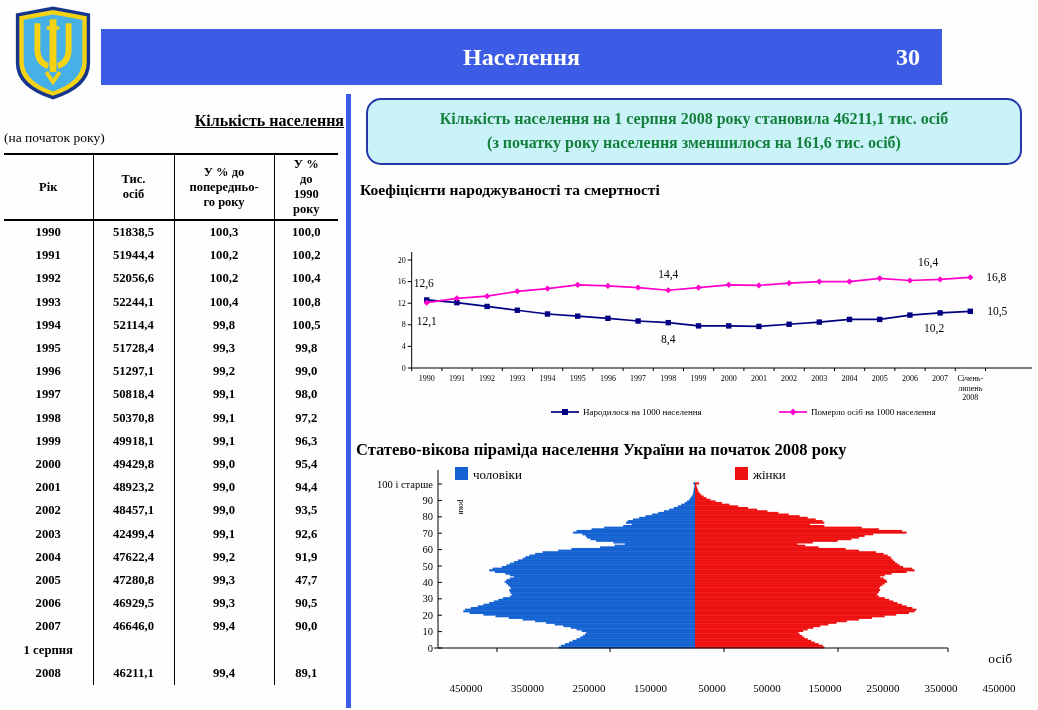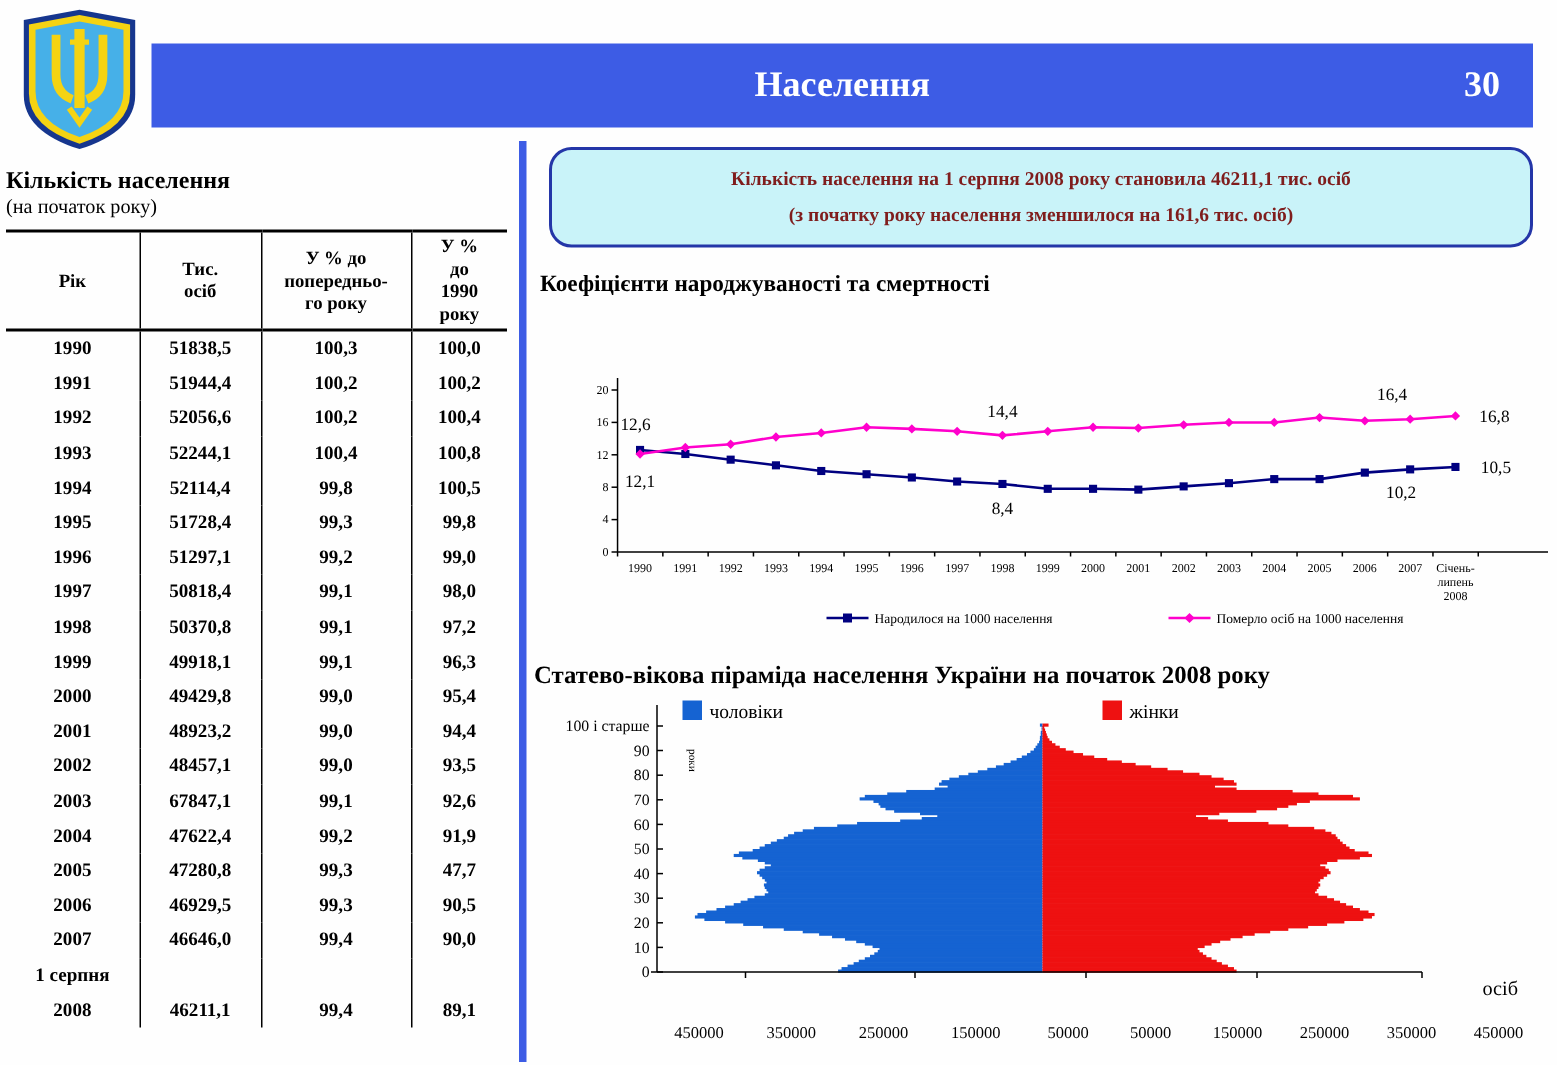--- a/index.html
+++ b/index.html
@@ -1,37 +1,37 @@
 <!DOCTYPE html>
 <html><head>
 <meta charset="utf-8">
 <style>
   html,body{margin:0;padding:0;background:#fff;}
   .slide{position:relative;width:1038px;height:710px;background:#fefefe;overflow:hidden;
          font-family:"Liberation Serif","DejaVu Serif",serif;color:#000;}
   .coat{position:absolute;left:10px;top:4px;}
-  .title-bar{position:absolute;left:101px;top:29px;width:921px;height:56px;background:#3D5CE5;}
+  .title-bar{position:absolute;left:101px;top:29px;width:841px;height:56px;background:#3D5CE5;}
   .title-bar .ttl{position:absolute;left:0;right:0;top:0;height:56px;line-height:56px;
                   text-align:center;color:#fff;font-size:24px;font-weight:bold;}
   .title-bar .num{position:absolute;right:22px;top:0;height:56px;line-height:56px;
                   color:#fff;font-size:24px;font-weight:bold;}
   .divider{position:absolute;left:346px;top:94px;width:5px;height:614px;background:#3D5CE5;}
   .left-panel{position:absolute;left:4px;top:112px;width:340px;}
-  .tbl-title{text-align:left;font-size:16px;font-weight:bold;}
+  .tbl-title{text-align:right;font-size:16px;font-weight:bold;text-decoration:underline;}
   .tbl-sub{text-align:left;font-size:13.5px;}
   table.ptable{border-collapse:collapse;margin-top:7px;width:334px;table-layout:fixed;}
   .ptable th,.ptable td{white-space:pre-line;text-align:center;font-weight:bold;padding:0;}
   .ptable th{font-size:12.5px;line-height:15px;height:64px;
              border-top:2px solid #000;border-bottom:2px solid #000;}
   .ptable td{font-size:12.7px;line-height:23.2px;vertical-align:bottom;}
   .ptable th:nth-child(n+2),.ptable td:nth-child(n+2){border-left:1.5px solid #000;}
   .ptable col.c1{width:89px}.ptable col.c2{width:81px}.ptable col.c3{width:100px}.ptable col.c4{width:64px}
   .info-box{position:absolute;left:366px;top:98px;width:652px;height:56px;background:#C9F3F9;
             border:2px solid #2436A8;border-radius:15px;text-align:center;
-            color:#7f1d1d;font-size:13px;font-weight:bold;padding-top:7px;line-height:24px;}
+            color:#15803d;font-size:16px;font-weight:bold;padding-top:7px;line-height:24px;}
   .chart1-title{position:absolute;left:360px;top:181px;width:670px;text-align:left;
                 font-size:15.5px;font-weight:bold;}
   #line-chart{position:absolute;left:360px;top:240px;}
   .chart2-title{position:absolute;left:356px;top:440px;width:676px;text-align:left;
                 font-size:16.5px;font-weight:bold;}
   #pyramid-chart{position:absolute;left:356px;top:455px;}
   svg text{font-family:"Liberation Serif","DejaVu Serif",serif;fill:#000;}
 </style>
 </head>
 <body>
@@ -156,21 +156,21 @@
             <td>94,4</td>
           </tr>
           <tr>
             <td>2002</td>
             <td>48457,1</td>
             <td>99,0</td>
             <td>93,5</td>
           </tr>
           <tr>
             <td>2003</td>
-            <td>67847,1</td>
+            <td>42499,4</td>
             <td>99,1</td>
             <td>92,6</td>
           </tr>
           <tr>
             <td>2004</td>
             <td>47622,4</td>
             <td>99,2</td>
             <td>91,9</td>
           </tr>
           <tr>

